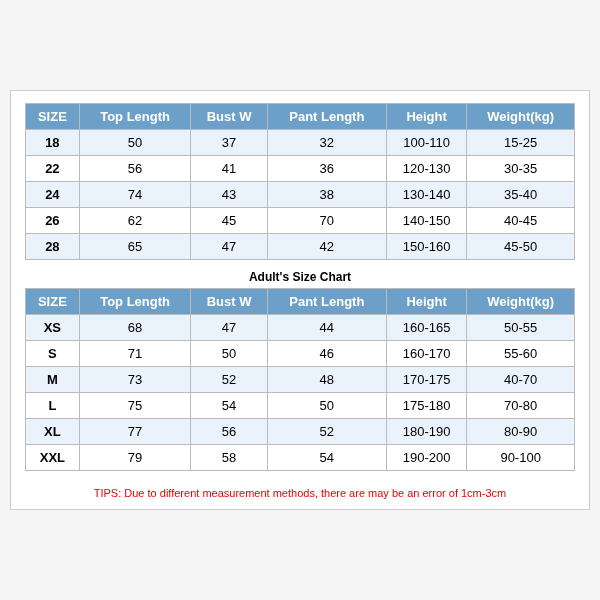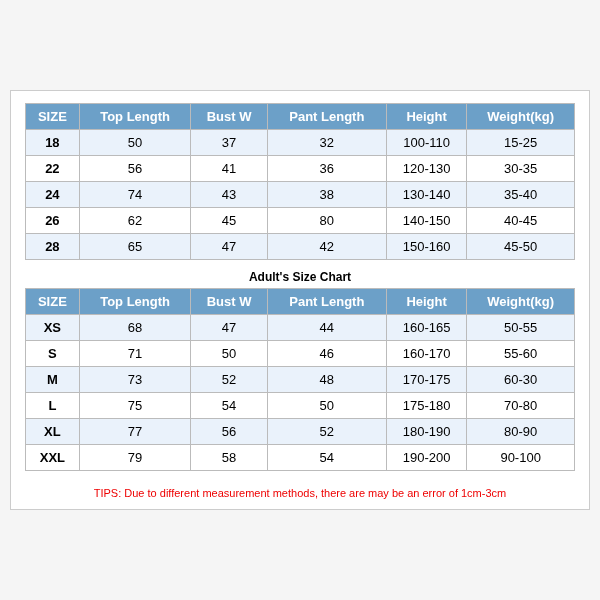--- a/index.html
+++ b/index.html
@@ -117,21 +117,21 @@
           <td>74</td>
           <td>43</td>
           <td>38</td>
           <td>130-140</td>
           <td>35-40</td>
         </tr>
         <tr>
           <td>26</td>
           <td>62</td>
           <td>45</td>
-          <td>80</td>
+          <td>70</td>
           <td>140-150</td>
           <td>40-45</td>
         </tr>
         <tr>
           <td>28</td>
           <td>65</td>
           <td>47</td>
           <td>42</td>
           <td>150-160</td>
           <td>45-50</td>
@@ -169,21 +169,21 @@
           <td>46</td>
           <td>160-170</td>
           <td>55-60</td>
         </tr>
         <tr>
           <td>M</td>
           <td>73</td>
           <td>52</td>
           <td>48</td>
           <td>170-175</td>
-          <td>60-30</td>
+          <td>40-70</td>
         </tr>
         <tr>
           <td>L</td>
           <td>75</td>
           <td>54</td>
           <td>50</td>
           <td>175-180</td>
           <td>70-80</td>
         </tr>
         <tr>

